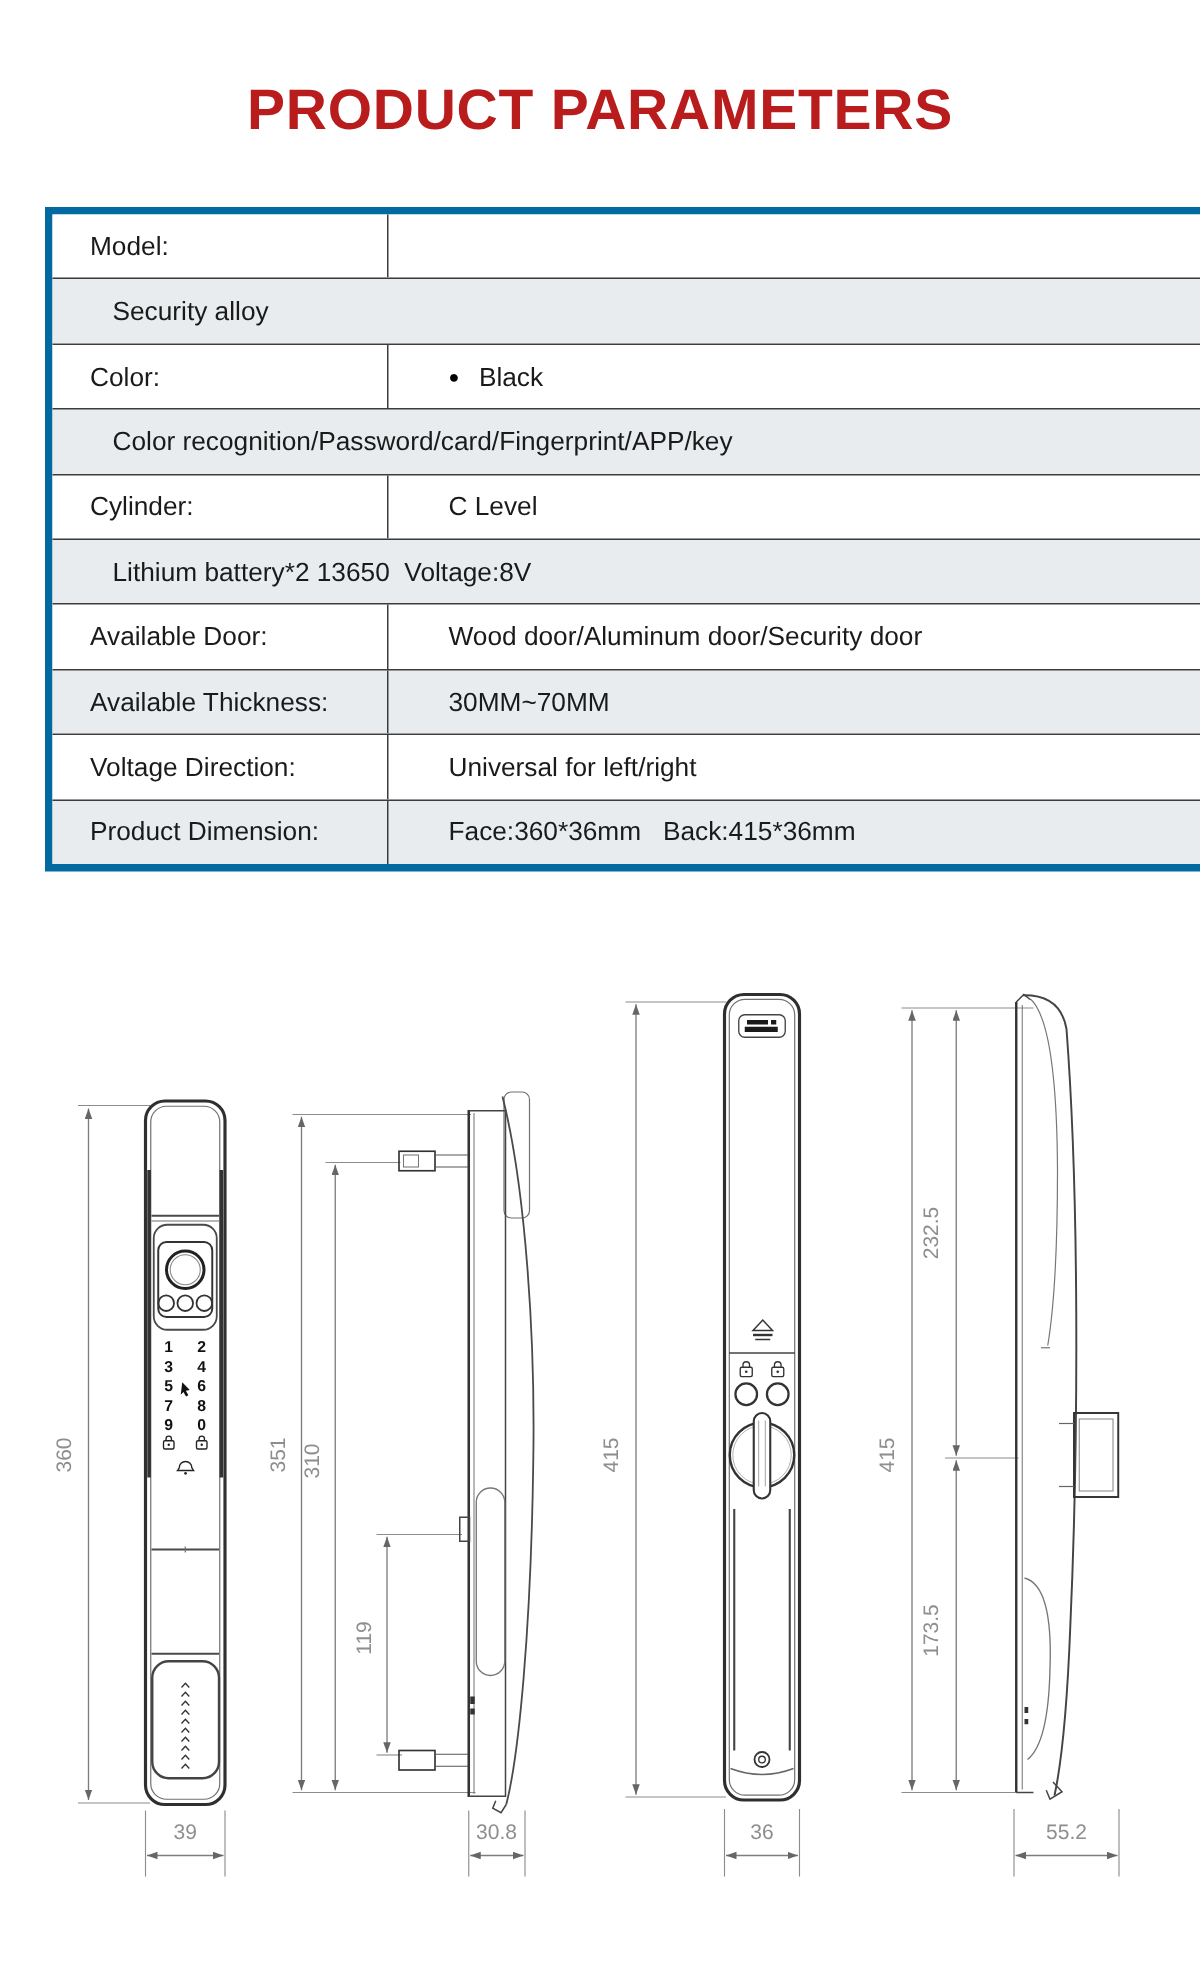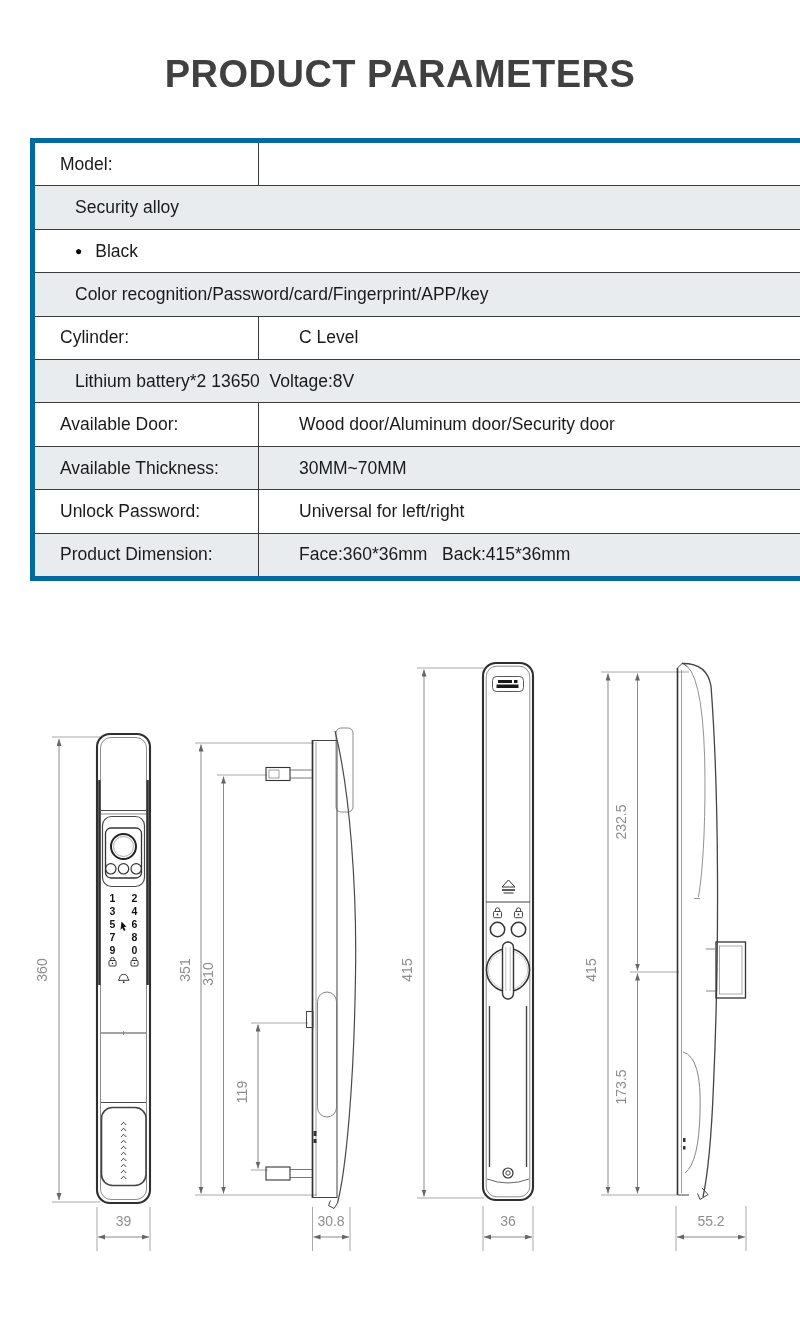--- a/index.html
+++ b/index.html
@@ -1,19 +1,19 @@
 <!DOCTYPE html>
 <html><head>
 <meta charset="utf-8">
 <style>
   html,body{margin:0;padding:0}
   body{width:800px;height:1319px;background:#ffffff;position:relative;overflow:hidden;
        font-family:"Liberation Sans",sans-serif}
   .page-title{position:absolute;top:53px;left:0;width:800px;text-align:center;
-       font-size:38px;font-weight:700;color:#404040;letter-spacing:.5px}
+       font-size:38px;font-weight:700;color:#b91c1c;letter-spacing:.5px}
   .spec-table{position:absolute;left:30px;top:138px;width:784px;height:443px;
        border:5px solid #0369a1;box-sizing:border-box;display:flex;flex-direction:column}
   .spec-row{flex:1;display:flex;align-items:stretch;background:#ffffff}
   .spec-row + .spec-row{border-top:1px solid #3c3c3c}
   .spec-row:nth-child(even){background:#e9ecee}
   .cell-label{width:224px;border-right:1px solid #3c3c3c;display:flex;align-items:center;
        padding-left:25px;box-sizing:border-box;font-size:17.5px;color:#1a1a1a}
   .cell-value{flex:1;display:flex;align-items:center;padding-left:40px;box-sizing:border-box;
        font-size:17.5px;color:#1a1a1a;white-space:pre-wrap}
   .bullet{font-size:12px;margin-right:13px;color:#000}
@@ -34,20 +34,21 @@
 
 <div class="spec-table">
   <div class="spec-row">
     <div class="cell-label">Model:</div>
     <div class="cell-value"></div>
   </div>
   <div class="spec-row">
     <div class="cell-value">Security alloy</div>
   </div>
   <div class="spec-row">
+    <div class="cell-label">Color:</div>
     <div class="cell-value"><span class="bullet">●</span><span>Black</span></div>
   </div>
   <div class="spec-row">
     <div class="cell-value">Color recognition/Password/card/Fingerprint/APP/key</div>
   </div>
   <div class="spec-row">
     <div class="cell-label">Cylinder:</div>
     <div class="cell-value">C Level</div>
   </div>
   <div class="spec-row">
@@ -55,21 +56,21 @@
   </div>
   <div class="spec-row">
     <div class="cell-label">Available Door:</div>
     <div class="cell-value">Wood door/Aluminum door/Security door</div>
   </div>
   <div class="spec-row">
     <div class="cell-label">Available Thickness:</div>
     <div class="cell-value">30MM~70MM</div>
   </div>
   <div class="spec-row">
-    <div class="cell-label">Unlock Password:</div>
+    <div class="cell-label">Voltage Direction:</div>
     <div class="cell-value">Universal for left/right</div>
   </div>
   <div class="spec-row">
     <div class="cell-label">Product Dimension:</div>
     <div class="cell-value">Face:360*36mm   Back:415*36mm</div>
   </div>
 </div>
 
 <div class="drawings">
 <svg width="800" height="660" viewBox="0 0 800 660">

